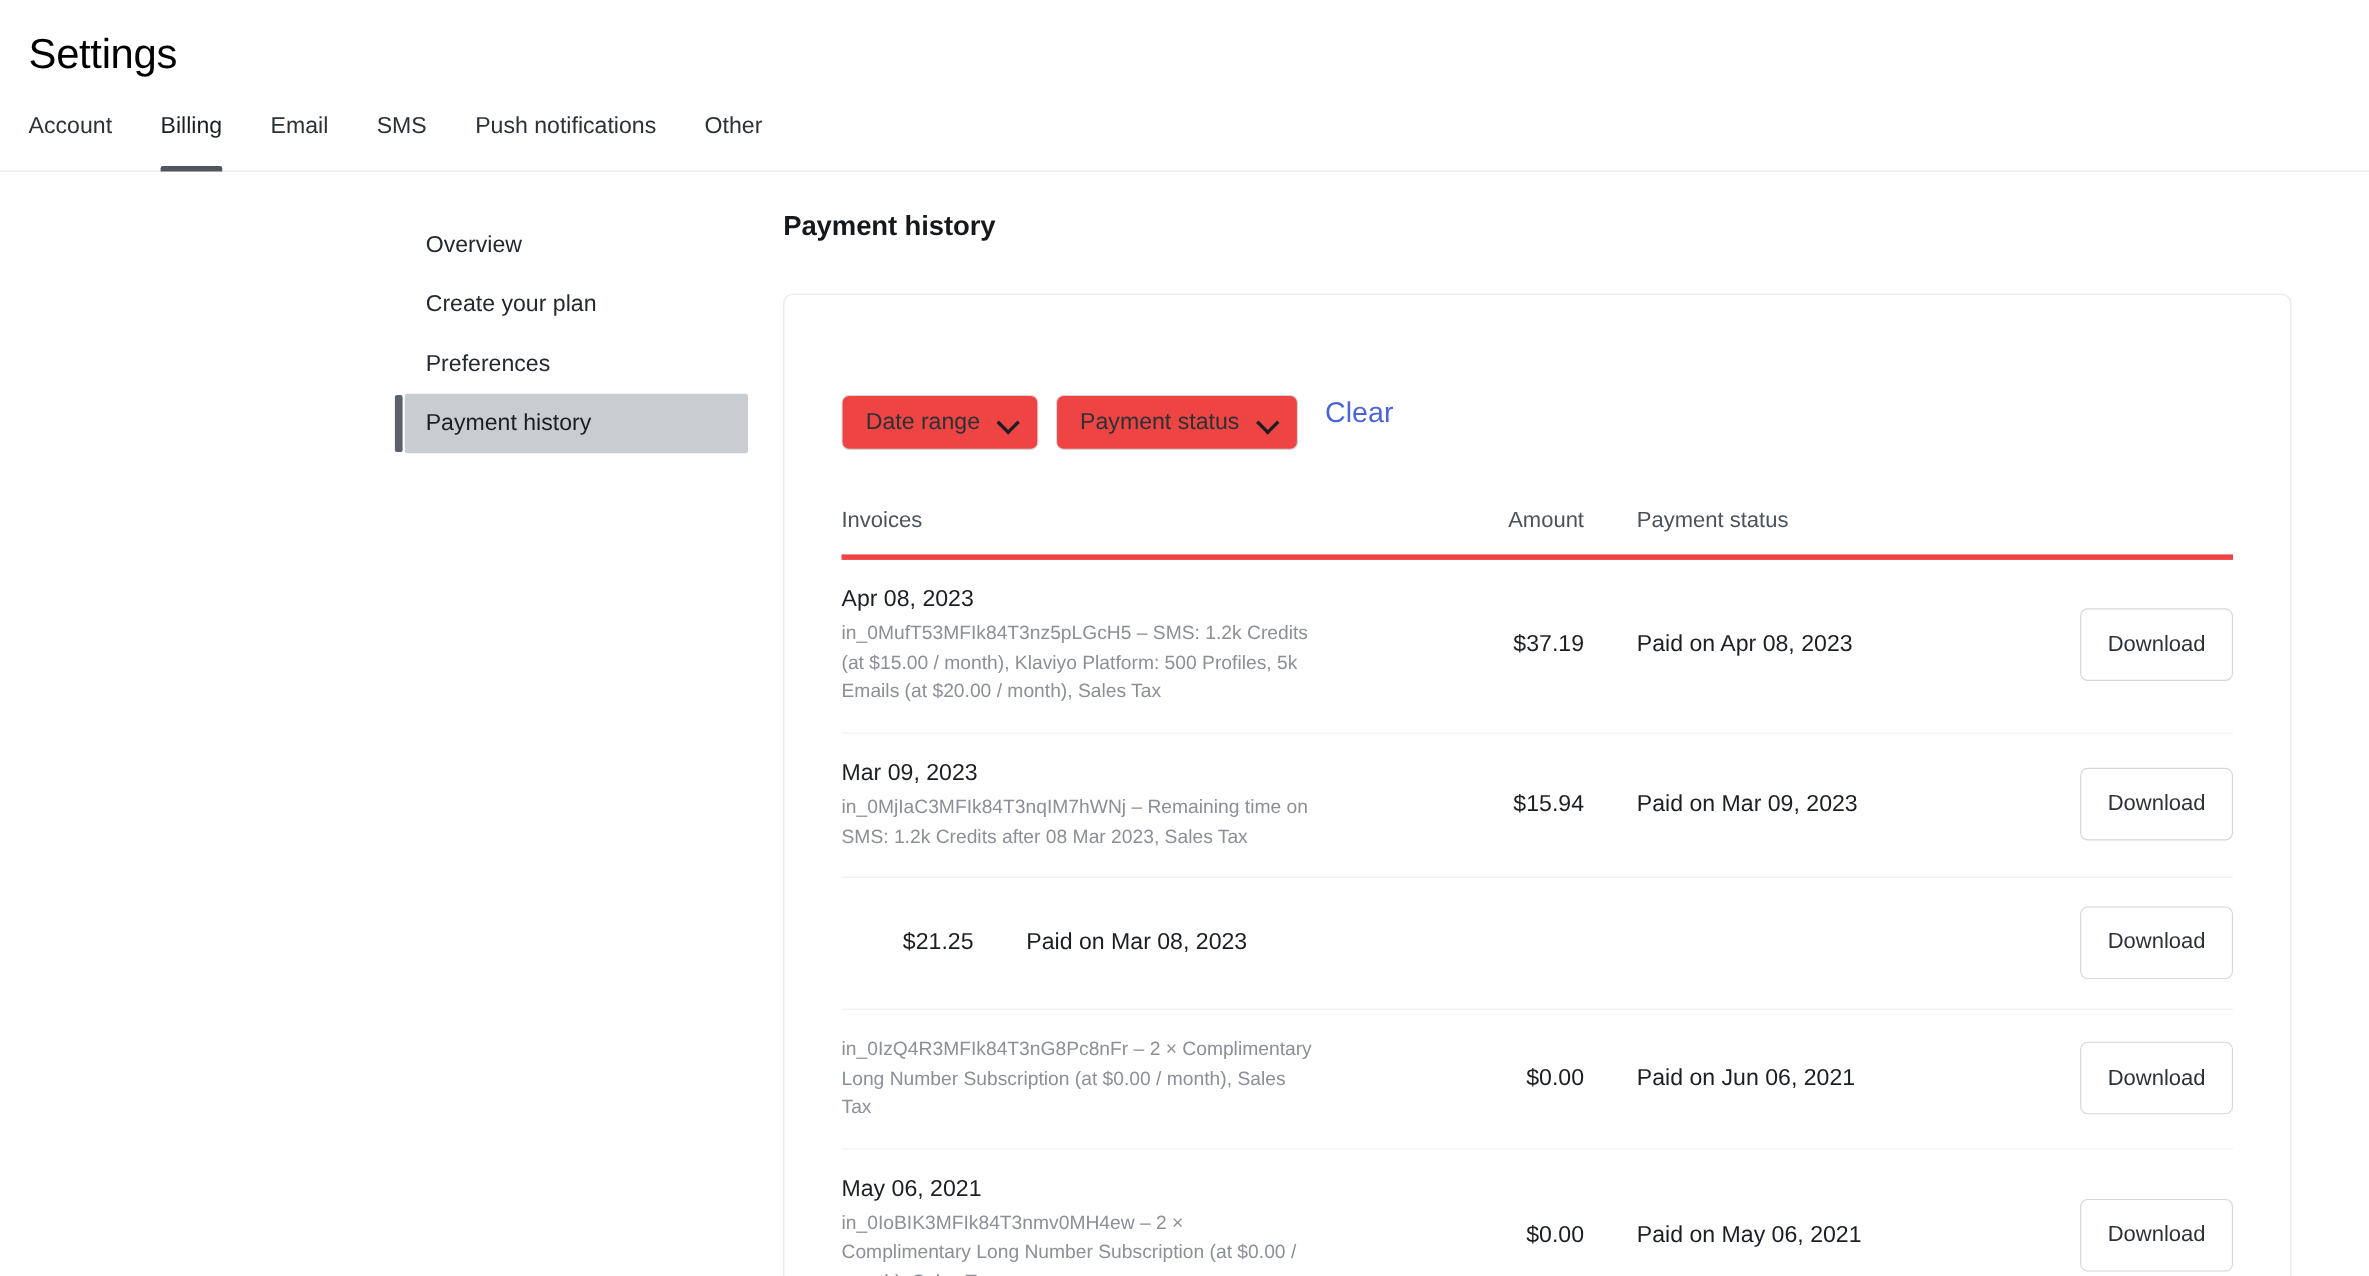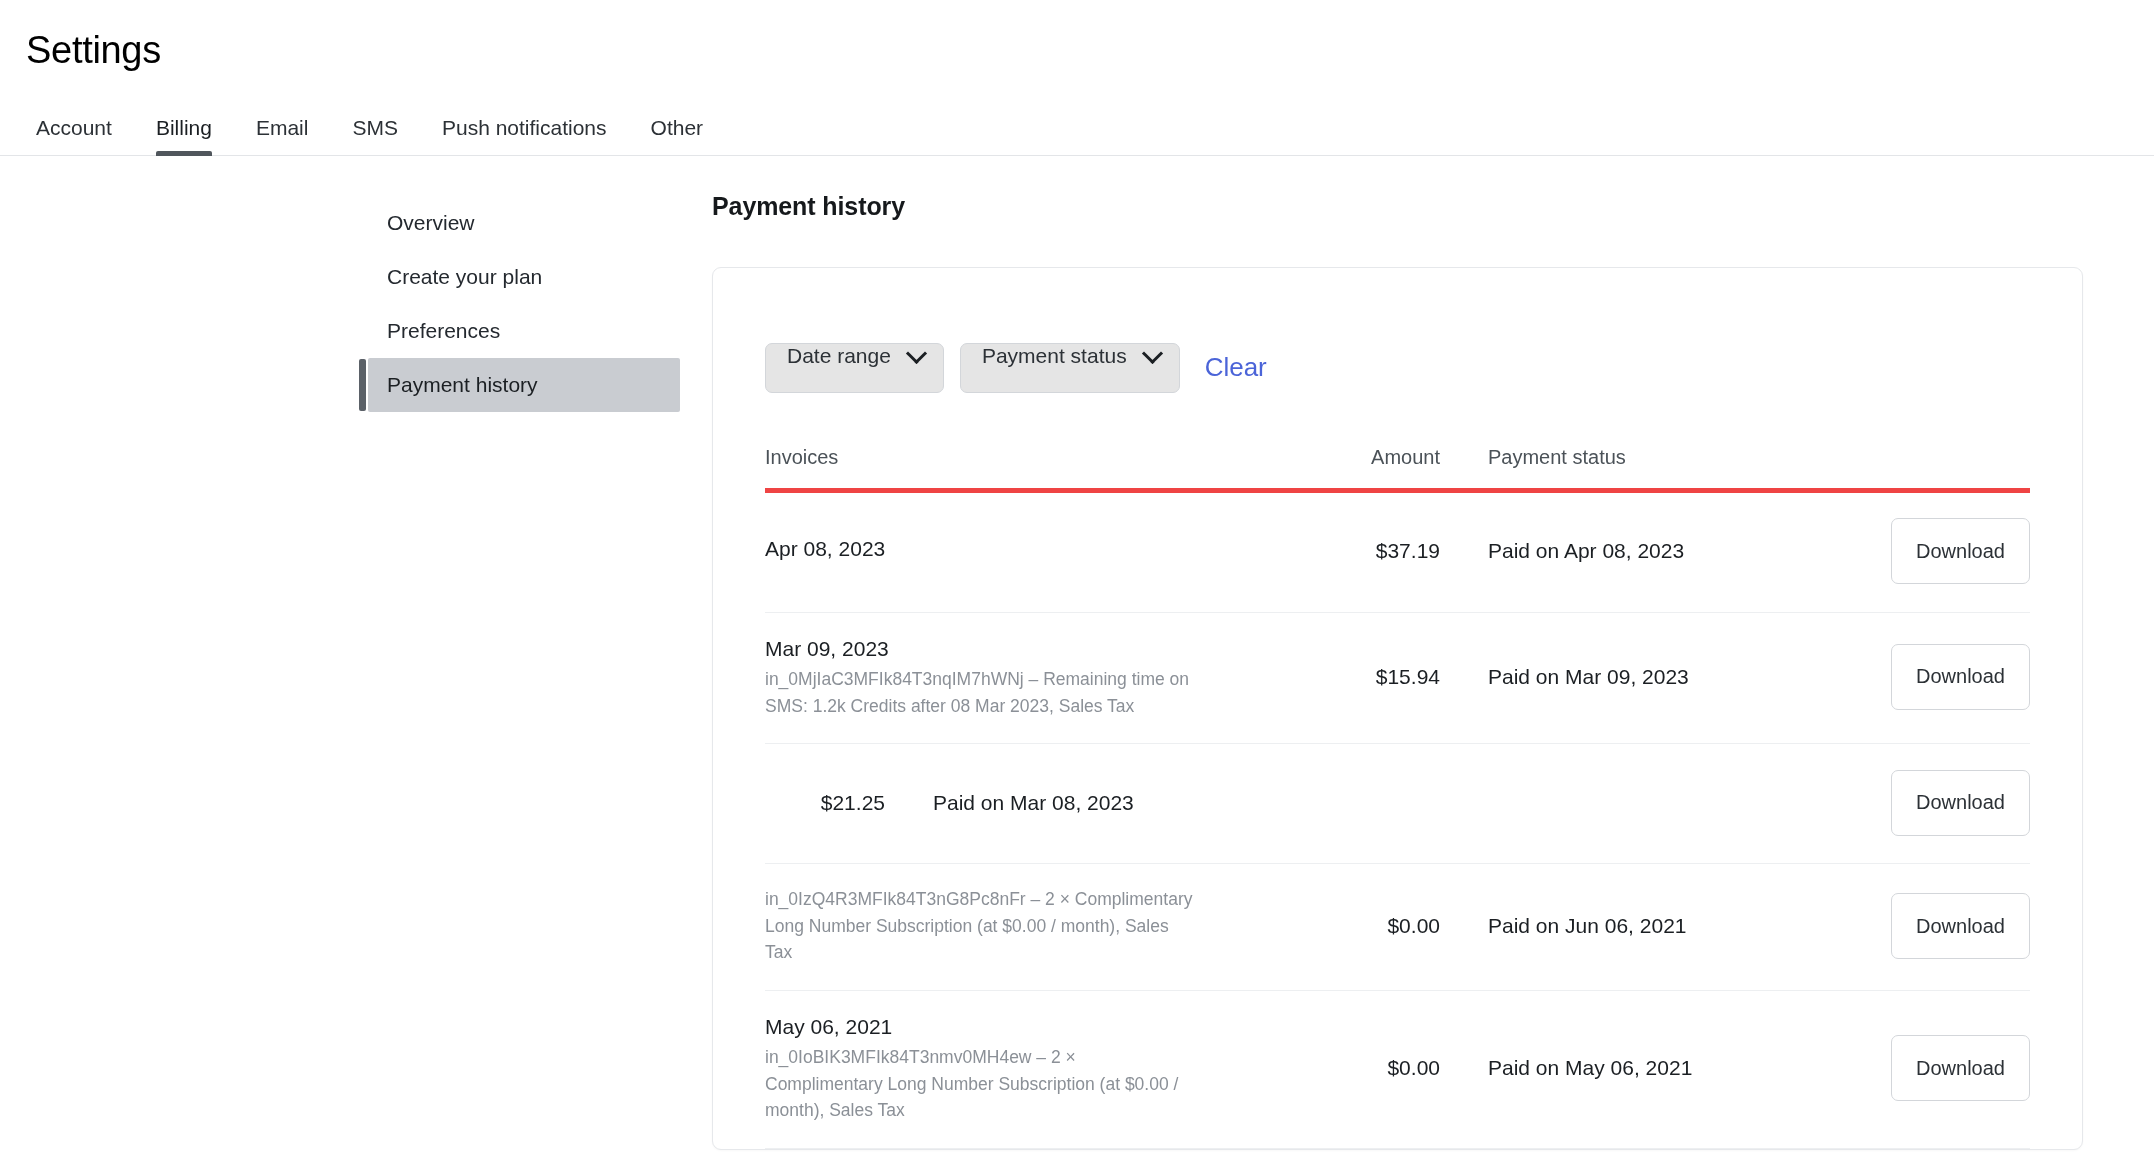--- a/index.html
+++ b/index.html
@@ -22,23 +22,22 @@
     font-weight: 400;
     color: #000000;
     letter-spacing: -0.3px;
     line-height: 1.2;
   }
 
   
   .tabbar {
     position: relative;
     margin-top: 30px;
-    padding-left: 36px;
-    display: flex;
-    align-items: flex-end;
+    padding-left: 26px;
+    display: flex;
     gap: 0;
     border-bottom: 1px solid #e3e5e8;
     height: 52px;
   }
   .tab {
     position: relative;
     font-size: 21px;
     color: #2c3136;
     padding: 0 22px 17px 22px;
     cursor: pointer;
@@ -121,31 +120,32 @@
 
   
   .filters {
     display: flex;
     align-items: center;
     gap: 16px;
     padding-top: 75px;
   }
   .filter-btn {
     display: inline-flex;
-    align-items: flex-start;
+    align-items: center;
     gap: 17px;
     height: 50px;
     padding: 0 18px 0 21px;
     border: 1px solid #d3d6da;
     border-radius: 7px;
-    background: #e5e5e5;
+    background: #ef4444;
     font-size: 21px;
     color: #2c3136;
     cursor: pointer;
     white-space: nowrap;
+    margin-top: 16px;
   }
   .chev {
     display: inline-block;
     width: 17px;
     height: 17px;
     position: relative;
     flex: 0 0 17px;
   }
   .chev::before {
     content: "";
@@ -279,20 +279,21 @@
         <div class="thead">
           <div class="c-inv">Invoices</div>
           <div class="c-amt">Amount</div>
           <div class="c-stat">Payment status</div>
           <div class="c-act"></div>
         </div>
 
         <div class="row">
           <div class="c-inv">
             <div class="inv-date">Apr 08, 2023</div>
+            <div class="inv-desc">in_0MufT53MFIk84T3nz5pLGcH5 – SMS: 1.2k Credits (at $15.00 / month), Klaviyo Platform: 500 Profiles, 5k Emails (at $20.00 / month), Sales Tax</div>
           </div>
           <div class="c-amt">
             <span class="amt">$37.19</span>
           </div>
           <div class="c-stat">
             <span class="stat">Paid on Apr 08, 2023</span>
           </div>
           <div class="c-act">
             <button class="dl-btn">Download</button>
           </div>

